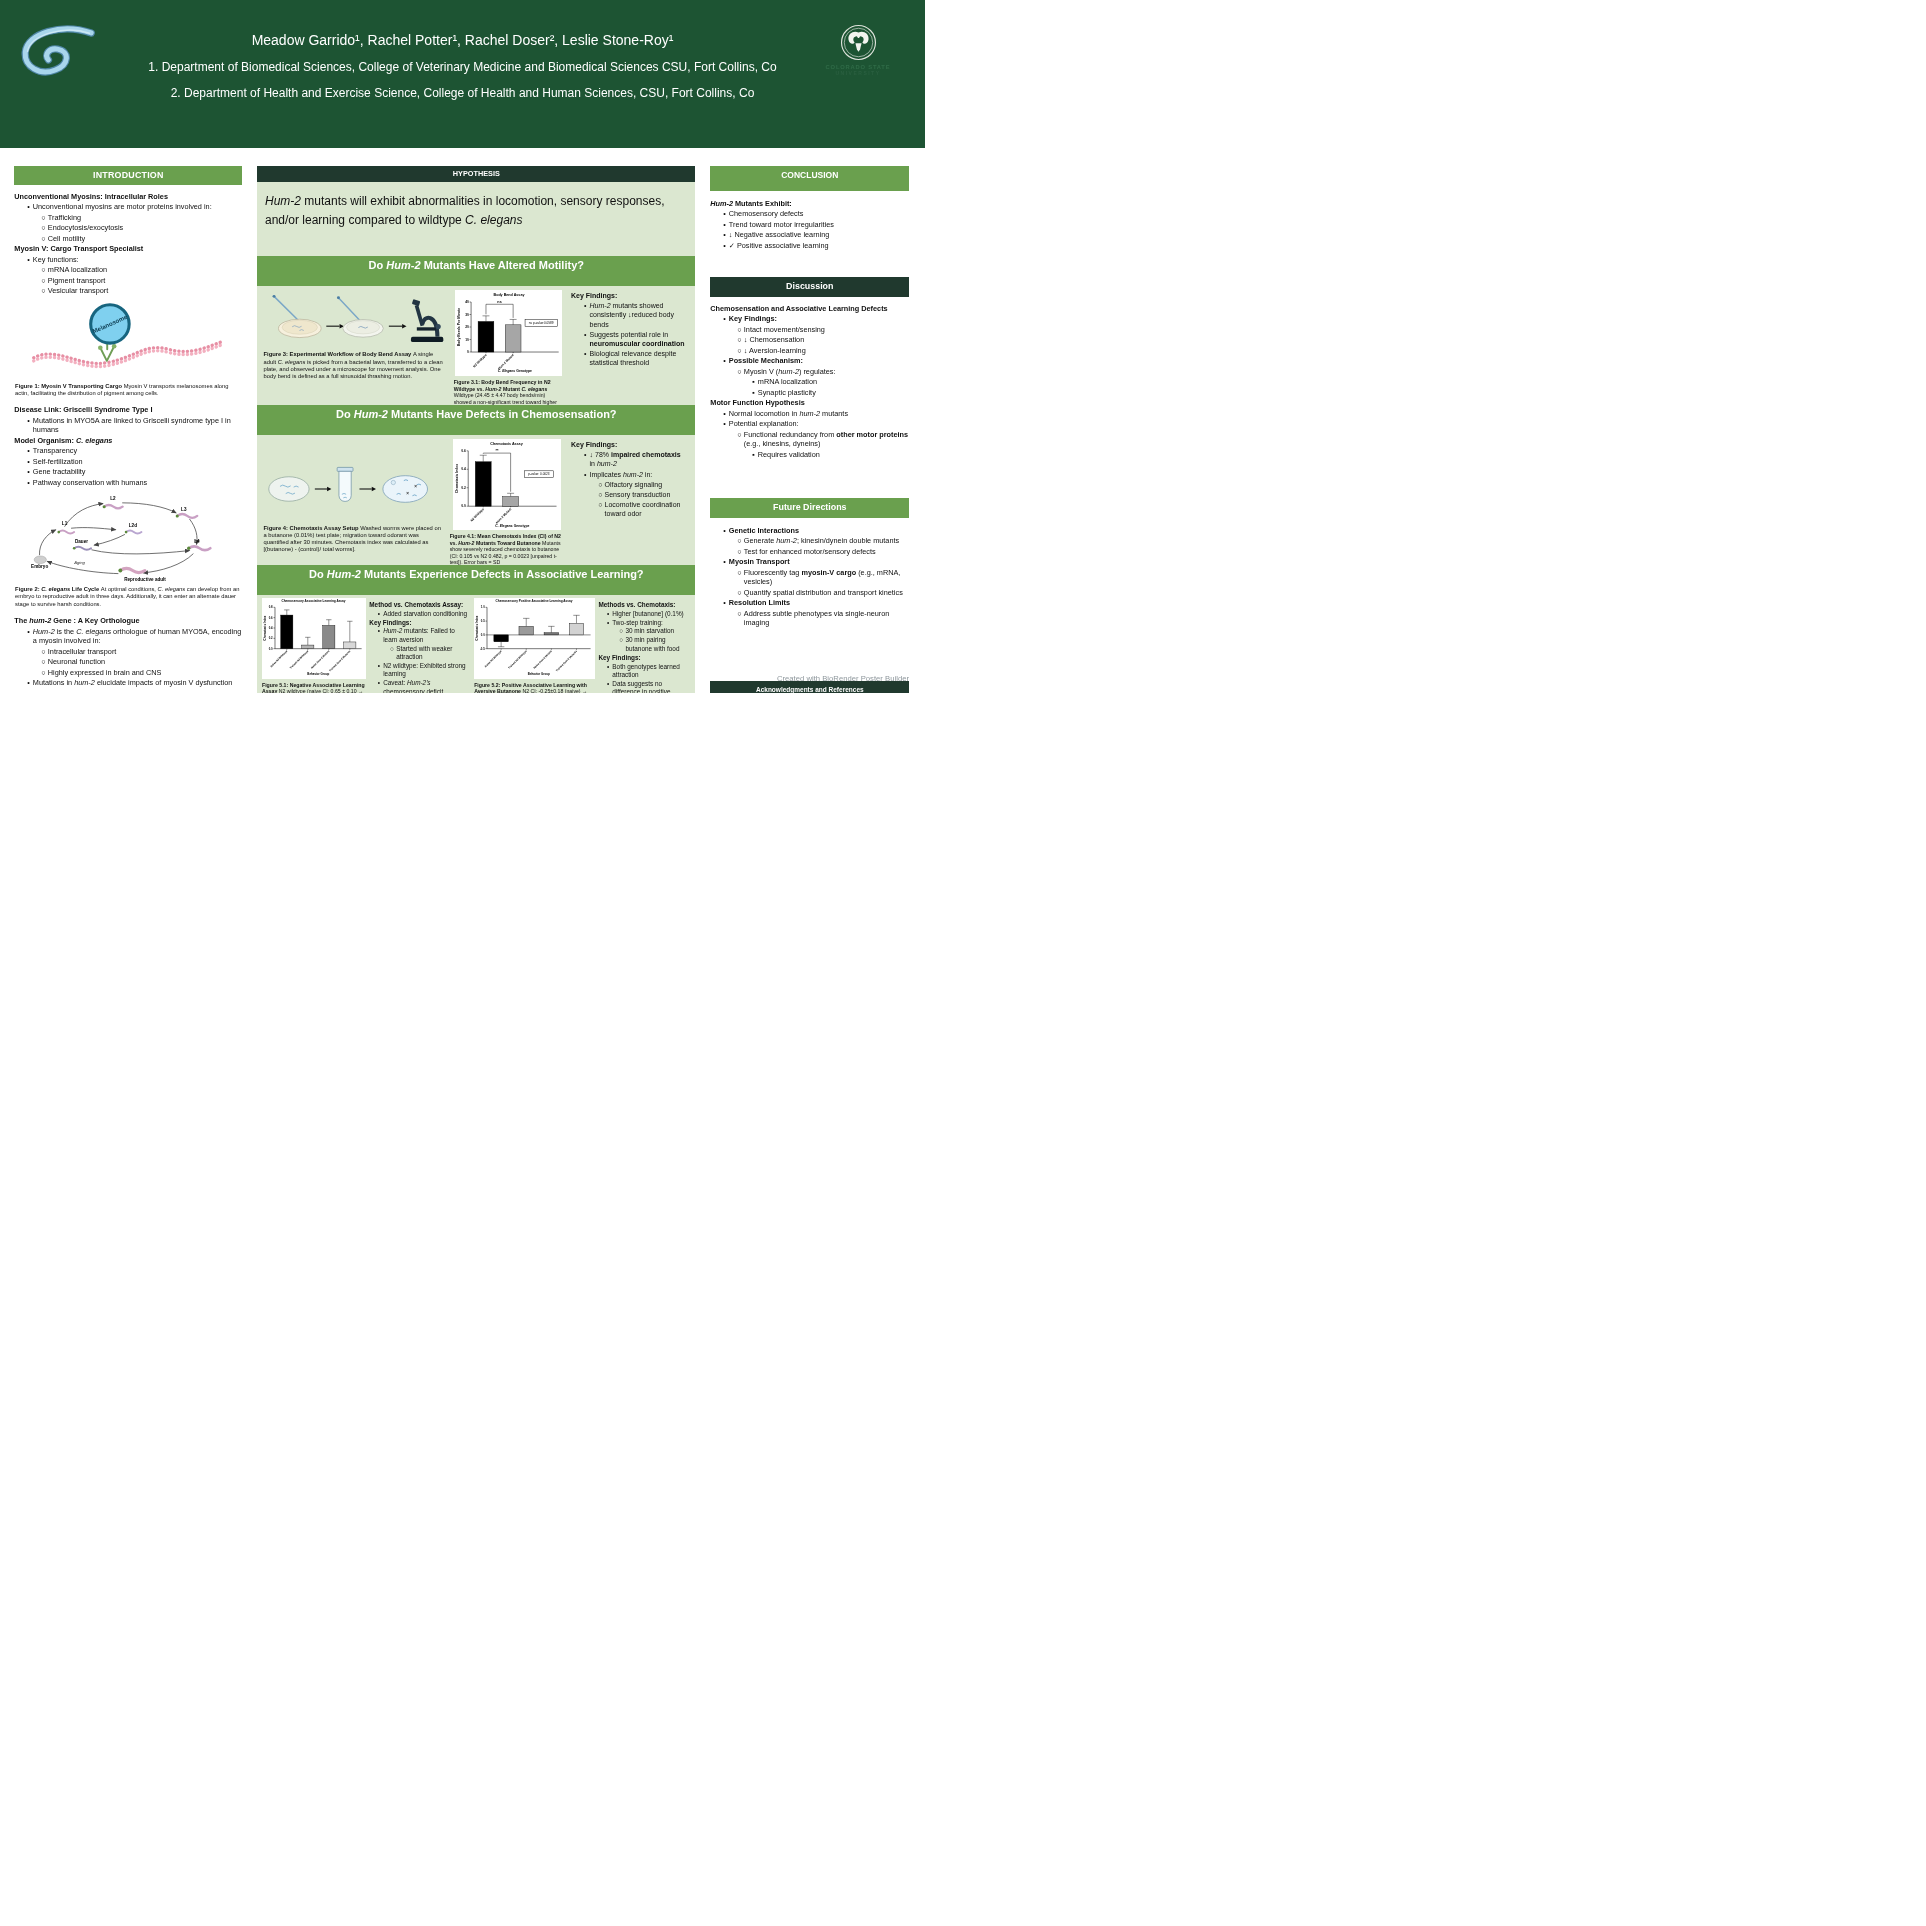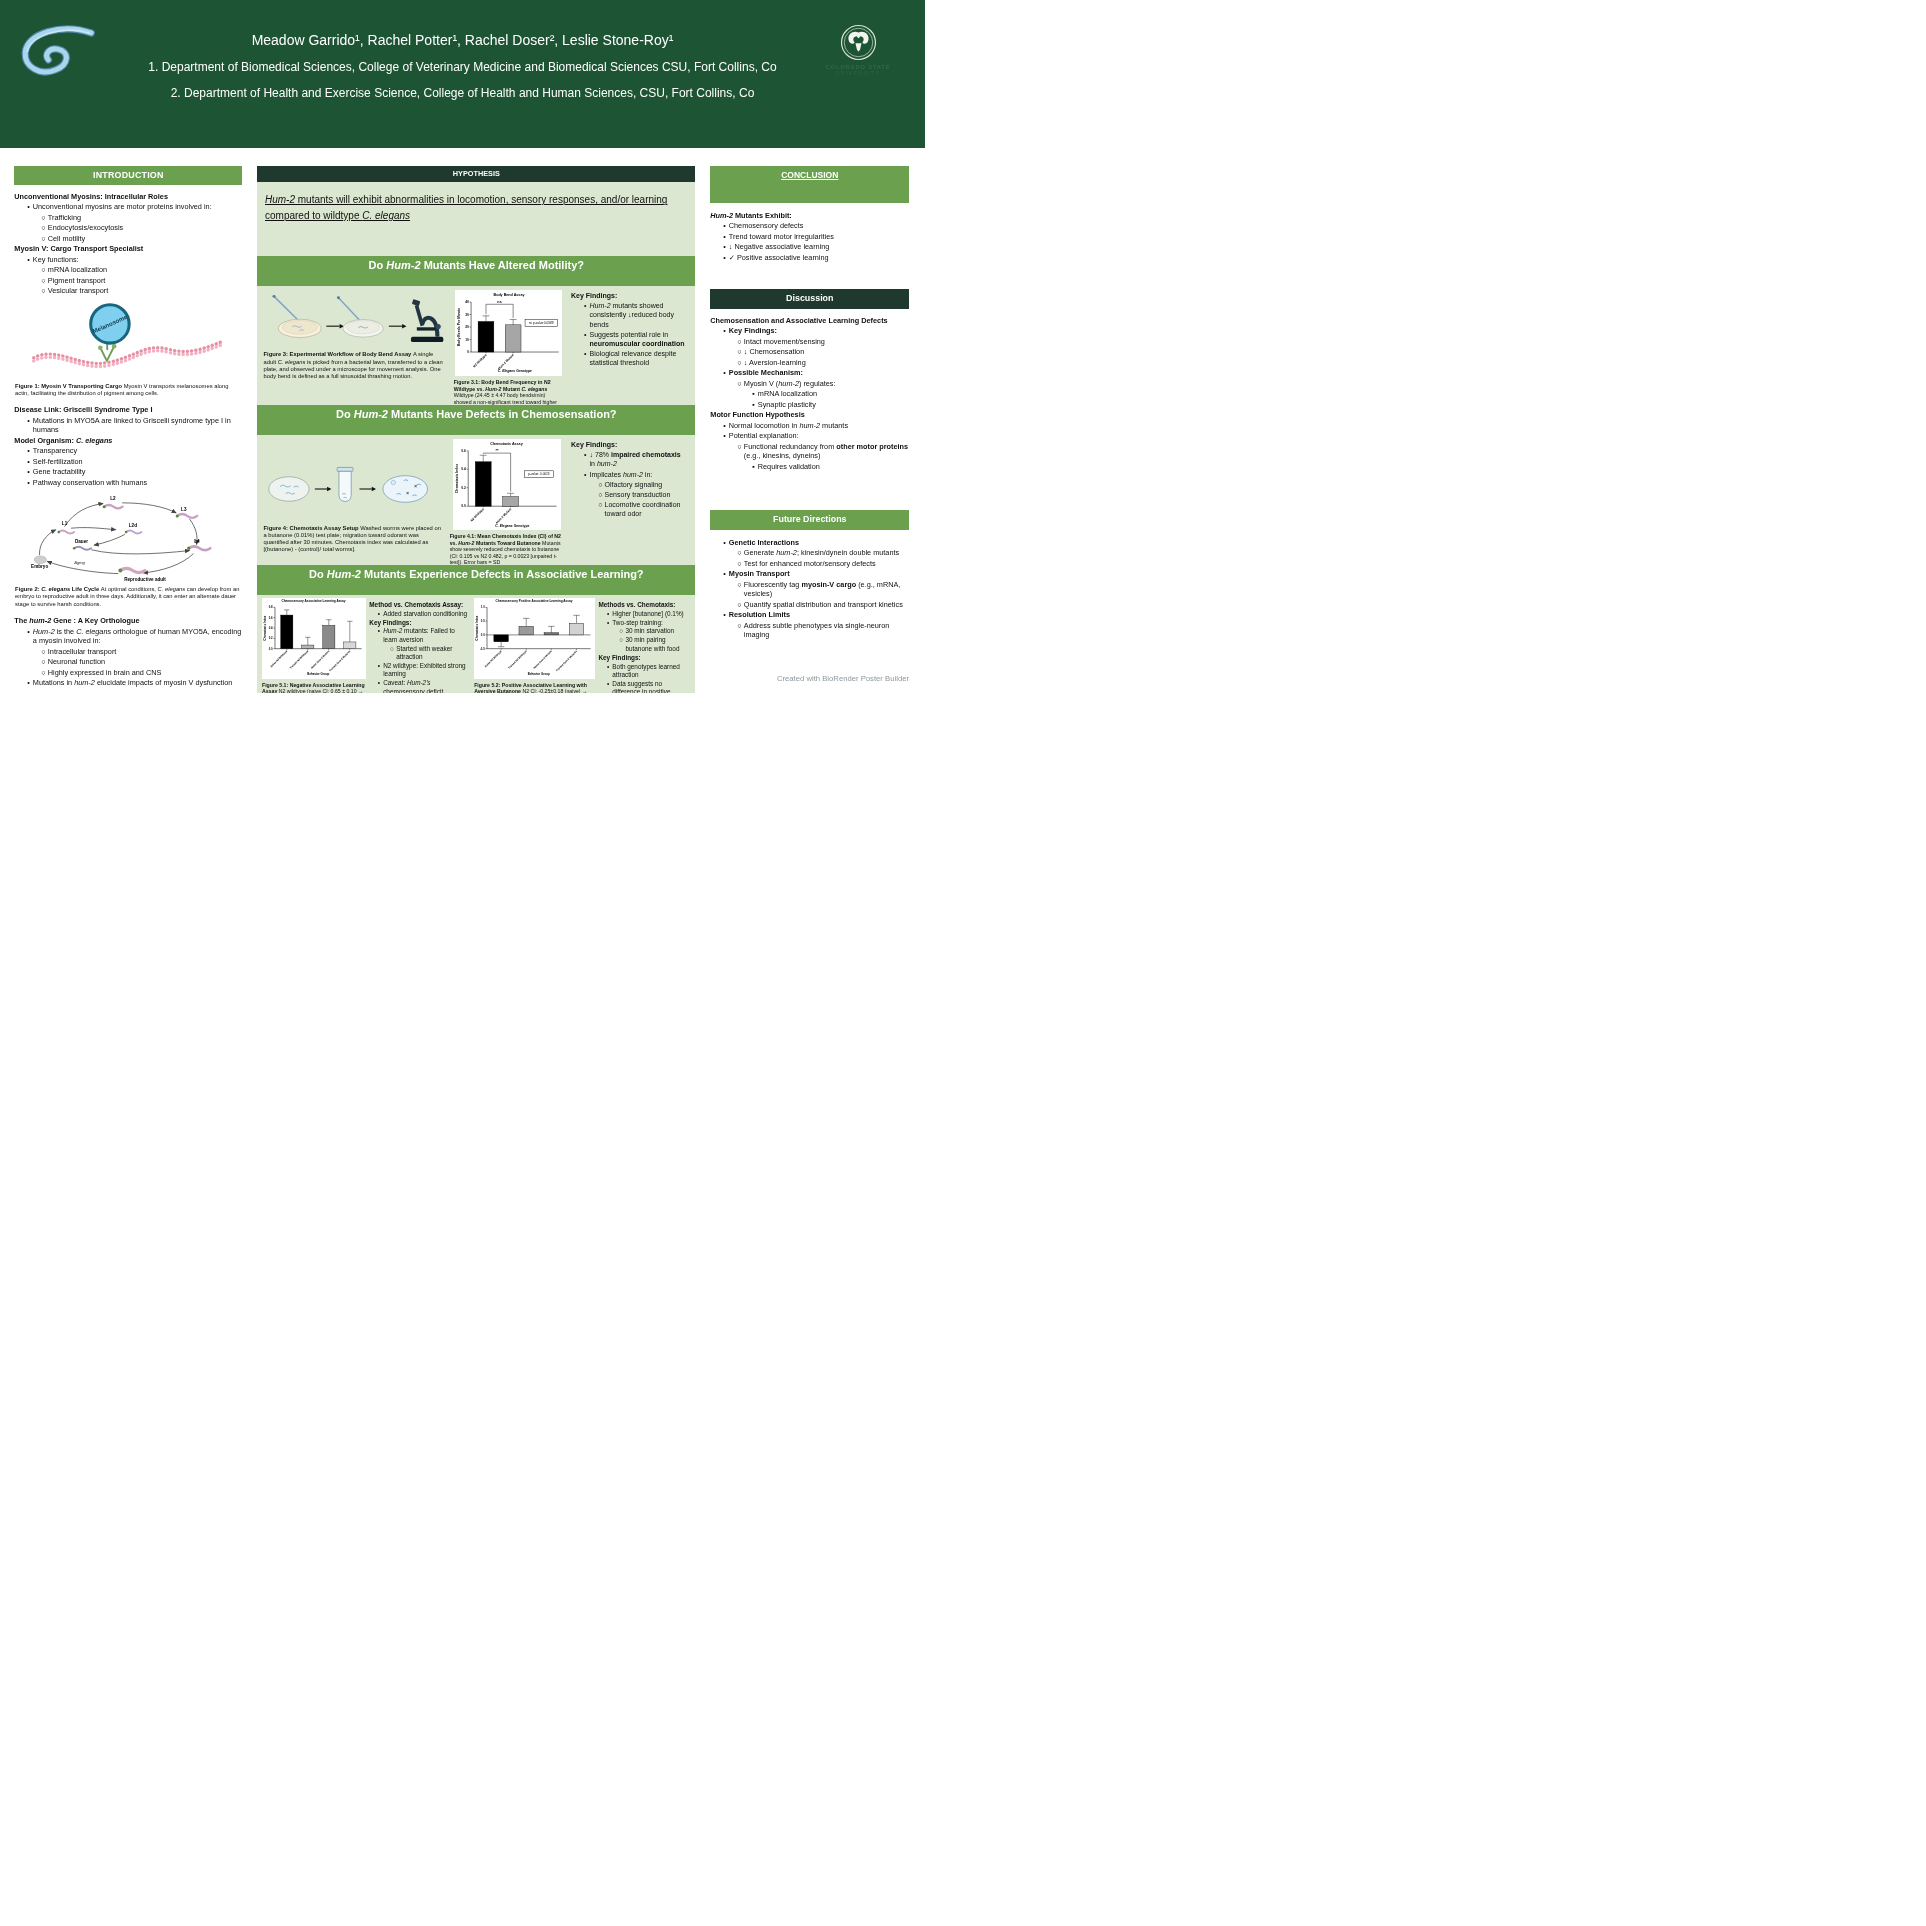--- a/index.html
+++ b/index.html
@@ -22,28 +22,28 @@
   .col-left{width:228px;}
   .col-mid{width:438px;}
   .col-right{width:199px;}
 
   .bar{color:#fff;font-weight:bold;text-align:center;}
   .bar.green{background:#6aa04e;}
   .bar.darkg{background:#20392e;}
   .bar.intro{height:19px;line-height:19px;font-size:8.9px;letter-spacing:0.2px;}
   .bar.hyp{height:16px;line-height:15.4px;font-size:7.3px;}
   .bar.q{height:30px;line-height:19.6px;font-size:11px;margin-top:0;}
-  .bar.conc{height:37px;line-height:19.6px;font-size:8.5px;text-decoration:underline;}
+  .bar.conc{height:25px;line-height:19.6px;font-size:8.5px;}
   .bar.disc{height:19.6px;line-height:19.6px;font-size:8.9px;margin-top:27px;}
   .bar.fut{height:19.6px;line-height:19.6px;font-size:8.9px;margin-top:39px;}
   .bar.ack{height:17px;line-height:17px;font-size:6.5px;margin-top:53px;}
 
   .lightbox{background:#dbe7d0;}
   .hypbox{height:74px;padding:10.8px 7.7px 0 7.7px;box-sizing:border-box;}
-  .hyp-text{font-size:10px;line-height:1.55;margin:0;text-decoration:underline;}
+  .hyp-text{font-size:12px;line-height:1.55;margin:0;}
   .qbox{box-sizing:border-box;padding:4.6px 5.4px;overflow:hidden;}
   .motobox{height:119px;}
   .chembox{height:130px;}
   .learnbox{height:112px;padding:3.1px 3.9px;}
 
   .row{display:flex;gap:6.2px;}
   .lrow{display:flex;gap:3.1px;}
   .fcol{display:flex;flex-direction:column;}
 
   

